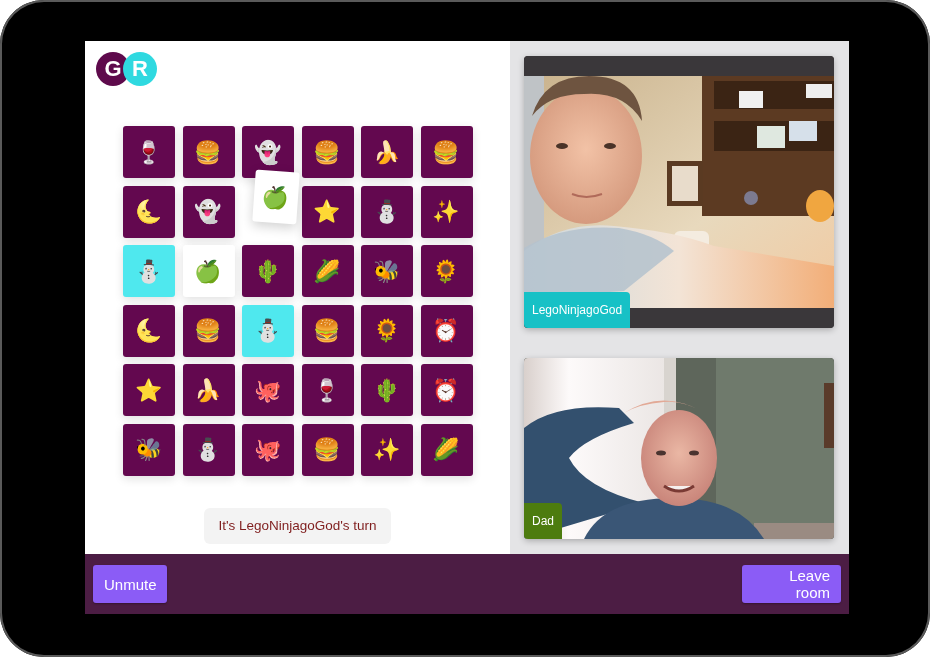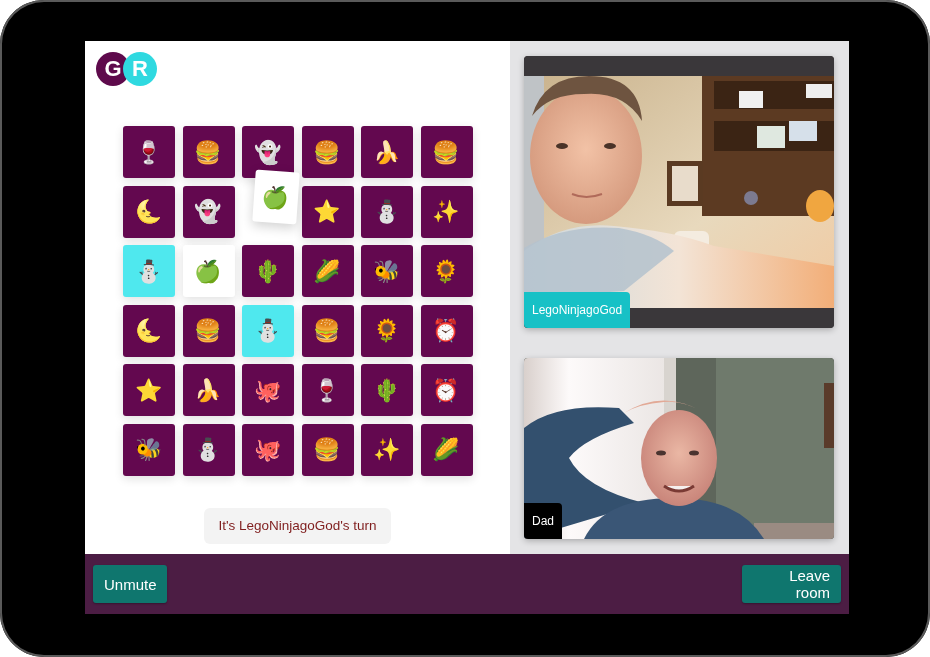--- a/index.html
+++ b/index.html
@@ -55,27 +55,27 @@
   .video-topbar { position: absolute; left: 0; top: 0; right: 0; height: 20px; background: #3a373a; }
   .video-feed { position: absolute; left: 0; right: 0; overflow: hidden; }
   .video-card.one .video-feed { top: 20px; height: 232px; }
   .video-card.two .video-feed { top: 0; height: 181px; }
   .video-bottombar { position: absolute; left: 0; right: 0; bottom: 0; height: 20px; background: #3a373a; }
   .name-tag {
     position: absolute; bottom: 0; left: 0; height: 20px; padding: 8px 8px;
     font-size: 12px; line-height: 20px; color: #fff; border-top-right-radius: 4px;
   }
   .name-tag.active { background: #17c1c6; }
-  .name-tag.plain { background: #000000; }
+  .name-tag.plain { background: #4d7c0f; }
 
   
   .footer { position: absolute; left: 0; top: 513px; width: 764px; height: 60px; background: #4c1d44; }
   .btn {
     position: absolute; top: 11px; height: 38px; border: none; border-radius: 3px;
-    background: #0f766e; color: #fff; font-size: 15px; padding: 0 11px;
+    background: #8b5cf6; color: #fff; font-size: 15px; padding: 0 11px;
     font-family: "Liberation Sans", sans-serif; cursor: pointer;
     box-shadow: 0 1px 2px rgba(0,0,0,0.3);
   }
   .btn.unmute { left: 8px; width: 74px; }
   .btn.leave { right: 8px; width: 99px; text-align: right; }
 </style>
 </head>
 <body>
 
 <div class="device">

